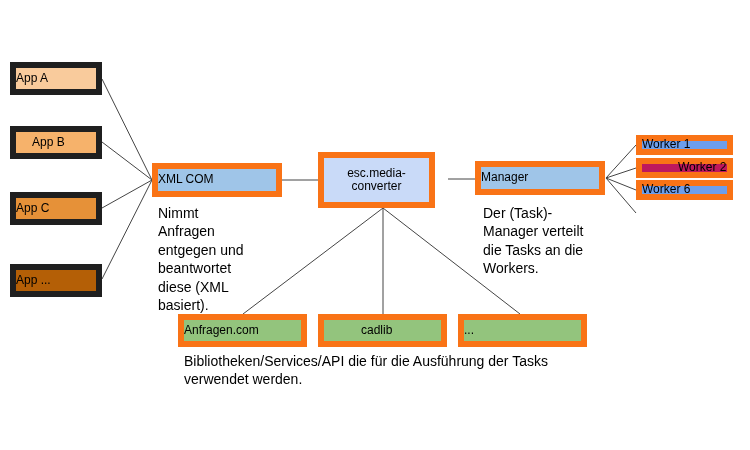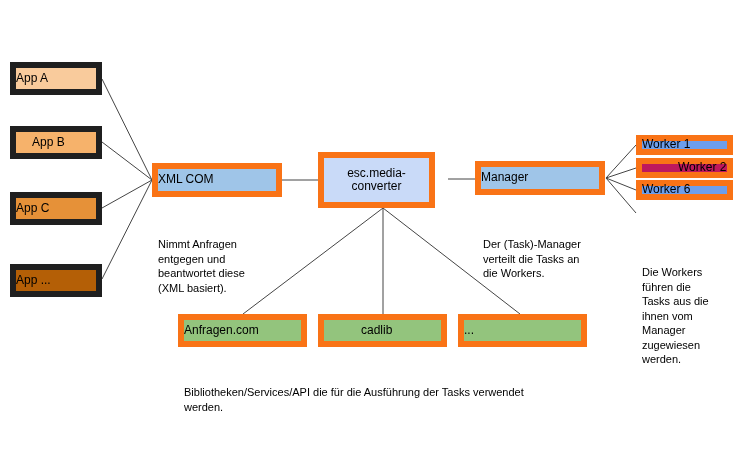--- a/index.html
+++ b/index.html
@@ -41,24 +41,23 @@
   #worker-2 { top: 158px; }
   #worker-3 { top: 180px; }
   #worker-4 { top: 203px; }
   .service-node { top: 314px; width: 129px; height: 33px; }
   #service-1 { left: 178px; }
   #service-2 { left: 318px; padding-left: 37px; }
   #service-3 { left: 458px; }
   .note {
     position: absolute;
     z-index: 1;
-    font-size: 11px;
+    font-size: 14px;
     line-height: 1.32;
     color: #000;
-    margin-top: 33px;
   }
   #xml-note      { left: 158px; top: 204px; width: 100px; }
   #manager-note  { left: 483px; top: 204px; width: 112px; }
   #workers-note  { left: 642px; top: 232px; width: 78px; }
   #services-note { left: 184px; top: 352px; width: 372px; }
 </style>
 </head>
 <body>
 
 <div id="canvas">
@@ -121,16 +120,15 @@
   </div>
   <div id="service-2" class="node service-node" style="background-color: rgb(147, 196, 125);">
     <span>cadlib</span>
   </div>
   <div id="service-3" class="node service-node" style="background-color: rgb(147, 196, 125);">
     <span>...</span>
   </div>
 
   <div id="xml-note" class="note">Nimmt Anfragen entgegen und beantwortet diese (XML basiert).</div>
   <div id="manager-note" class="note">Der (Task)-Manager verteilt die Tasks an die Workers.</div>
-  <div id="workers-note" class="note">Die Workers führen die Tasks aus die ihnen vom Manager zugewiesen werden.</div>
   <div id="services-note" class="note">Bibliotheken/Services/API die für die Ausführung der Tasks verwendet werden.</div>
 
 </div>
 
 </body></html>

